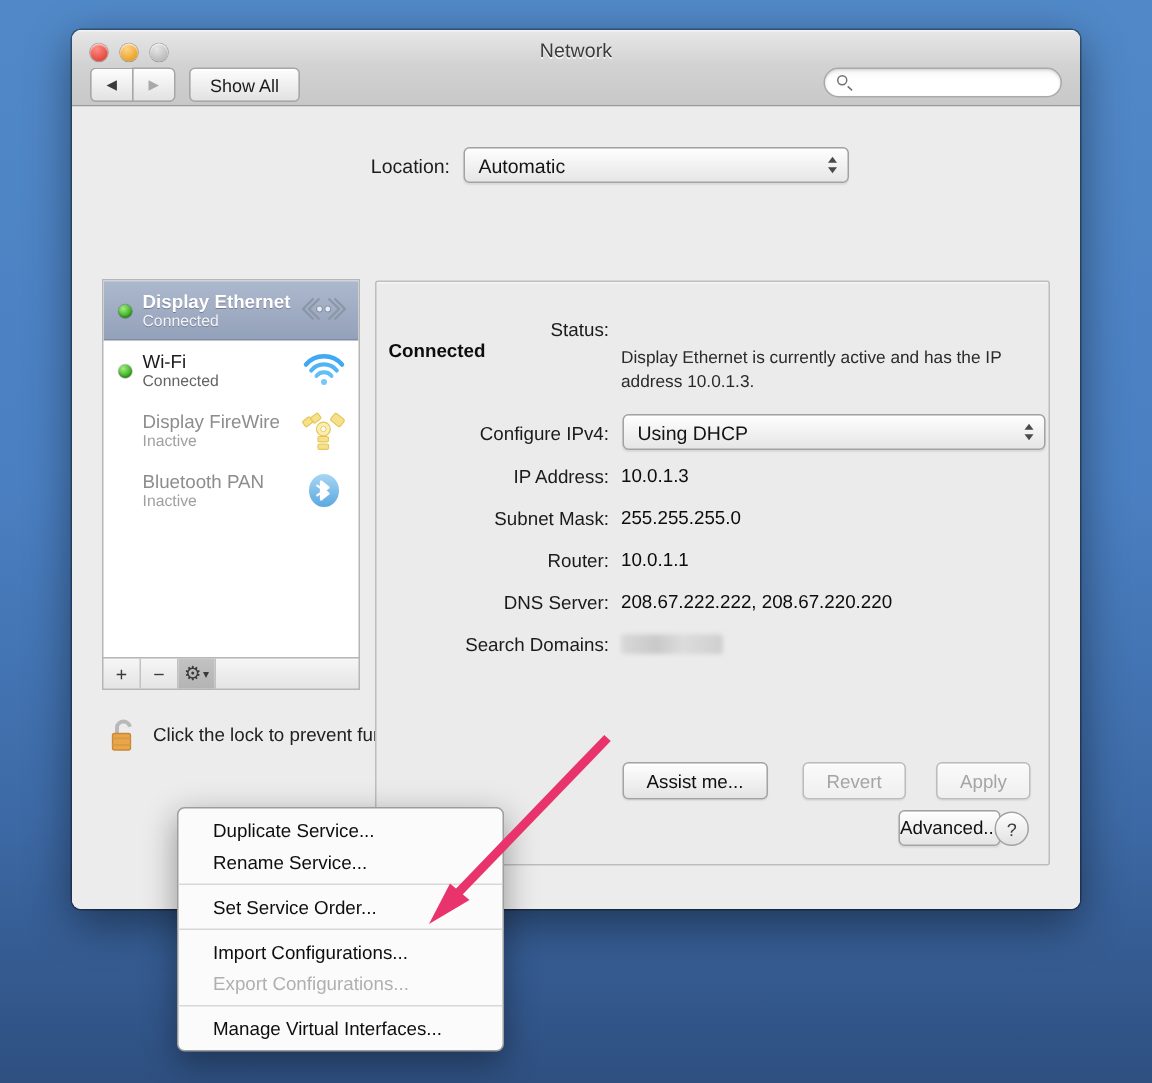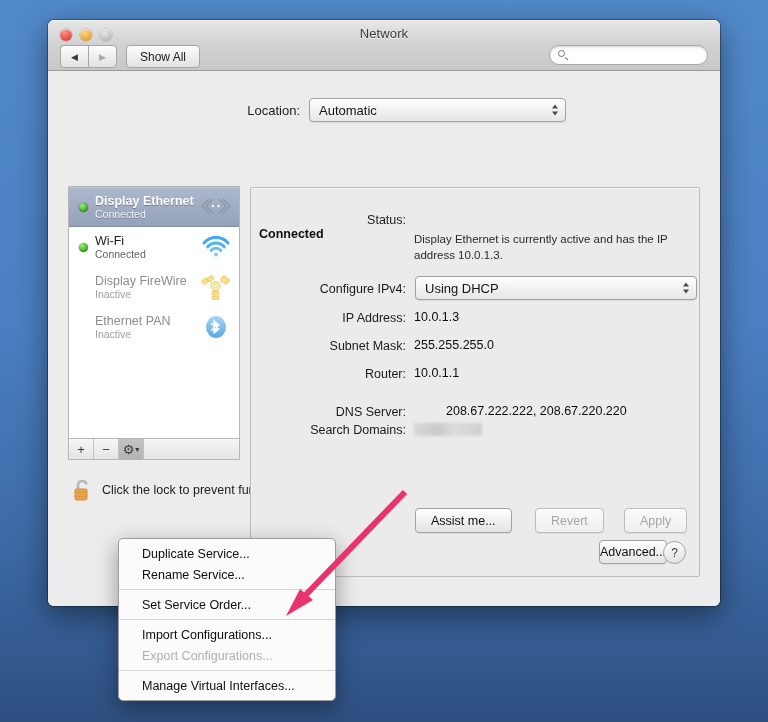--- a/index.html
+++ b/index.html
@@ -137,21 +137,21 @@
   #status-row{position:absolute;left:0;top:24px;width:100%;flex-direction:column;}
   #status-desc{
     position:absolute;left:163px;top:44px;width:260px;
     font-size:11.5px;color:#2a2a2a;line-height:1.35;
   }
   #ipv4-row{position:absolute;left:0;top:88px;width:100%;align-items:center;}
   #ipv4-popup{width:280px;}
   #ip-row{position:absolute;left:0;top:122px;width:100%;}
   #subnet-row{position:absolute;left:0;top:150px;width:100%;}
   #router-row{position:absolute;left:0;top:178px;width:100%;}
-  #dns-row{position:absolute;left:0;top:216px;width:100%;gap:32px;}
+  #dns-row{position:absolute;left:0;top:206px;width:100%;}
   #search-row{position:absolute;left:0;top:234px;width:100%;align-items:center;}
   #redacted{
     margin-left:8px;width:68px;height:13px;border-radius:2px;
     background:linear-gradient(90deg,#d8d8d8,#c9c9c9 35%,#dcdcdc 60%,#cfcfcf);
     filter:blur(1.4px);
   }
   #adv-btn{
     position:absolute;right:32px;bottom:12px;height:22px;padding:0 0;
     display:flex;align-items:center;justify-content:center;
     background:linear-gradient(180deg,#fefefe,#e4e4e4);
@@ -285,21 +285,21 @@
               <circle cx="16.6" cy="14" r="4.6" fill="#fbeeb2"></circle>
             </g>
             <circle cx="16.6" cy="14" r="1.8" fill="#ffffff" stroke="#e4c75a" stroke-width=".6"></circle>
           </svg>
         </span>
       </div>
 
       <div class="svc inactive">
         <span class="dot off"></span>
         <span class="txt">
-          <span class="nm">Ethernet PAN</span>
+          <span class="nm">Bluetooth PAN</span>
           <span class="st">Inactive</span>
         </span>
         <span class="svcicon">
           <svg width="34" height="30" viewBox="0 0 34 30">
             <defs>
                 <linearGradient id="btg" x1="0" y1="0" x2="0" y2="1">
               <stop offset="0" stop-color="#a8d6f5"></stop>
                   <stop offset="1" stop-color="#5aa8e0"></stop>
             </linearGradient>
               </defs>

